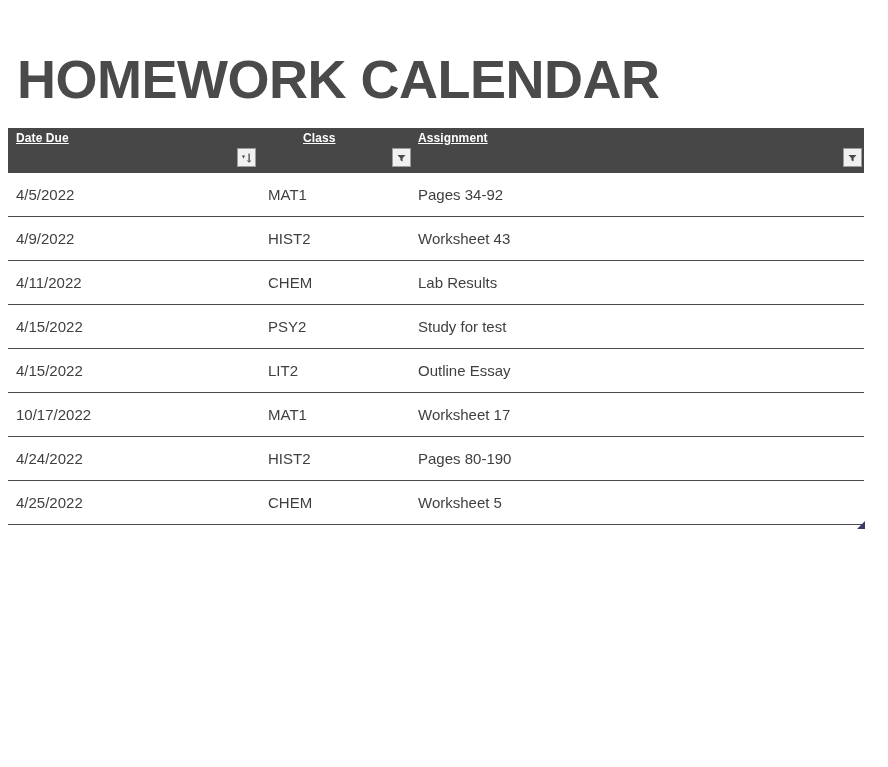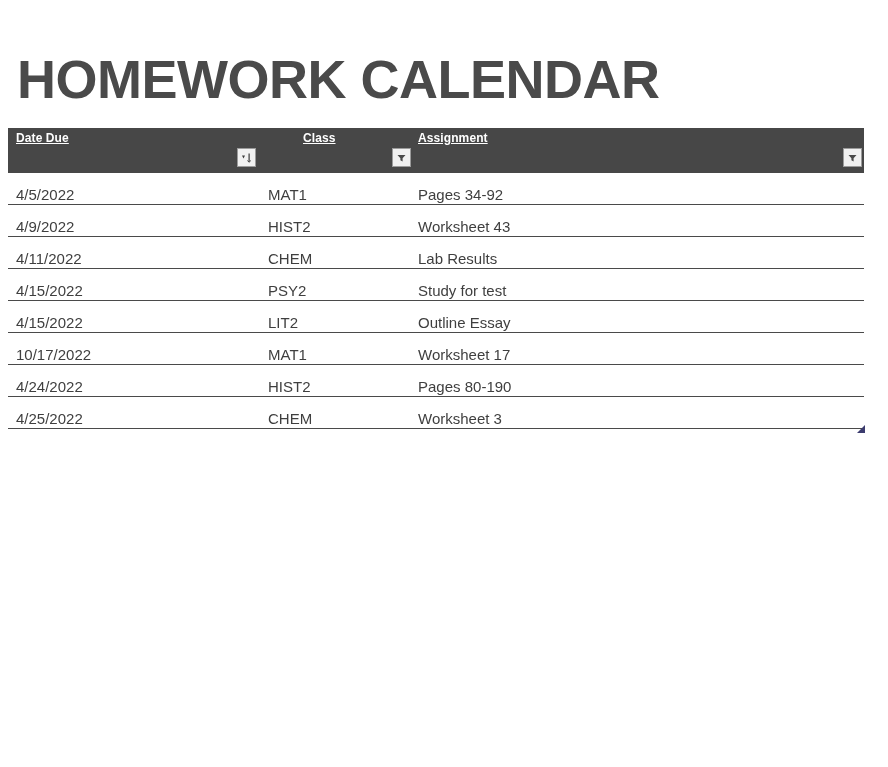--- a/index.html
+++ b/index.html
@@ -93,21 +93,21 @@
   }
   .filter-date { left: 229px; }
   .filter-class { left: 384px; }
   .filter-assignment { left: 835px; }
 
   .filter-btn svg { display: block; }
 
   
   .row {
     position: relative;
-    height: 32px;
+    height: 44px;
     border-bottom: 1px solid #4a4a4a;
     box-sizing: border-box;
     background: #ffffff;
   }
   .row:first-child { border-top: none; }
 
   .cell {
     position: absolute;
     top: 13px;
     font-size: 15px;
@@ -205,21 +205,21 @@
           <div class="cell cell-assignment">Worksheet 17</div>
         </div>
         <div class="row">
           <div class="cell cell-date">4/24/2022</div>
           <div class="cell cell-class">HIST2</div>
           <div class="cell cell-assignment">Pages 80-190</div>
         </div>
         <div class="row">
           <div class="cell cell-date">4/25/2022</div>
           <div class="cell cell-class">CHEM</div>
-          <div class="cell cell-assignment">Worksheet 3</div>
+          <div class="cell cell-assignment">Worksheet 5</div>
         </div>
       </div>
 
     <div class="resize-handle">
         <i></i>
       </div>
   </div>
 
 </div>
 

